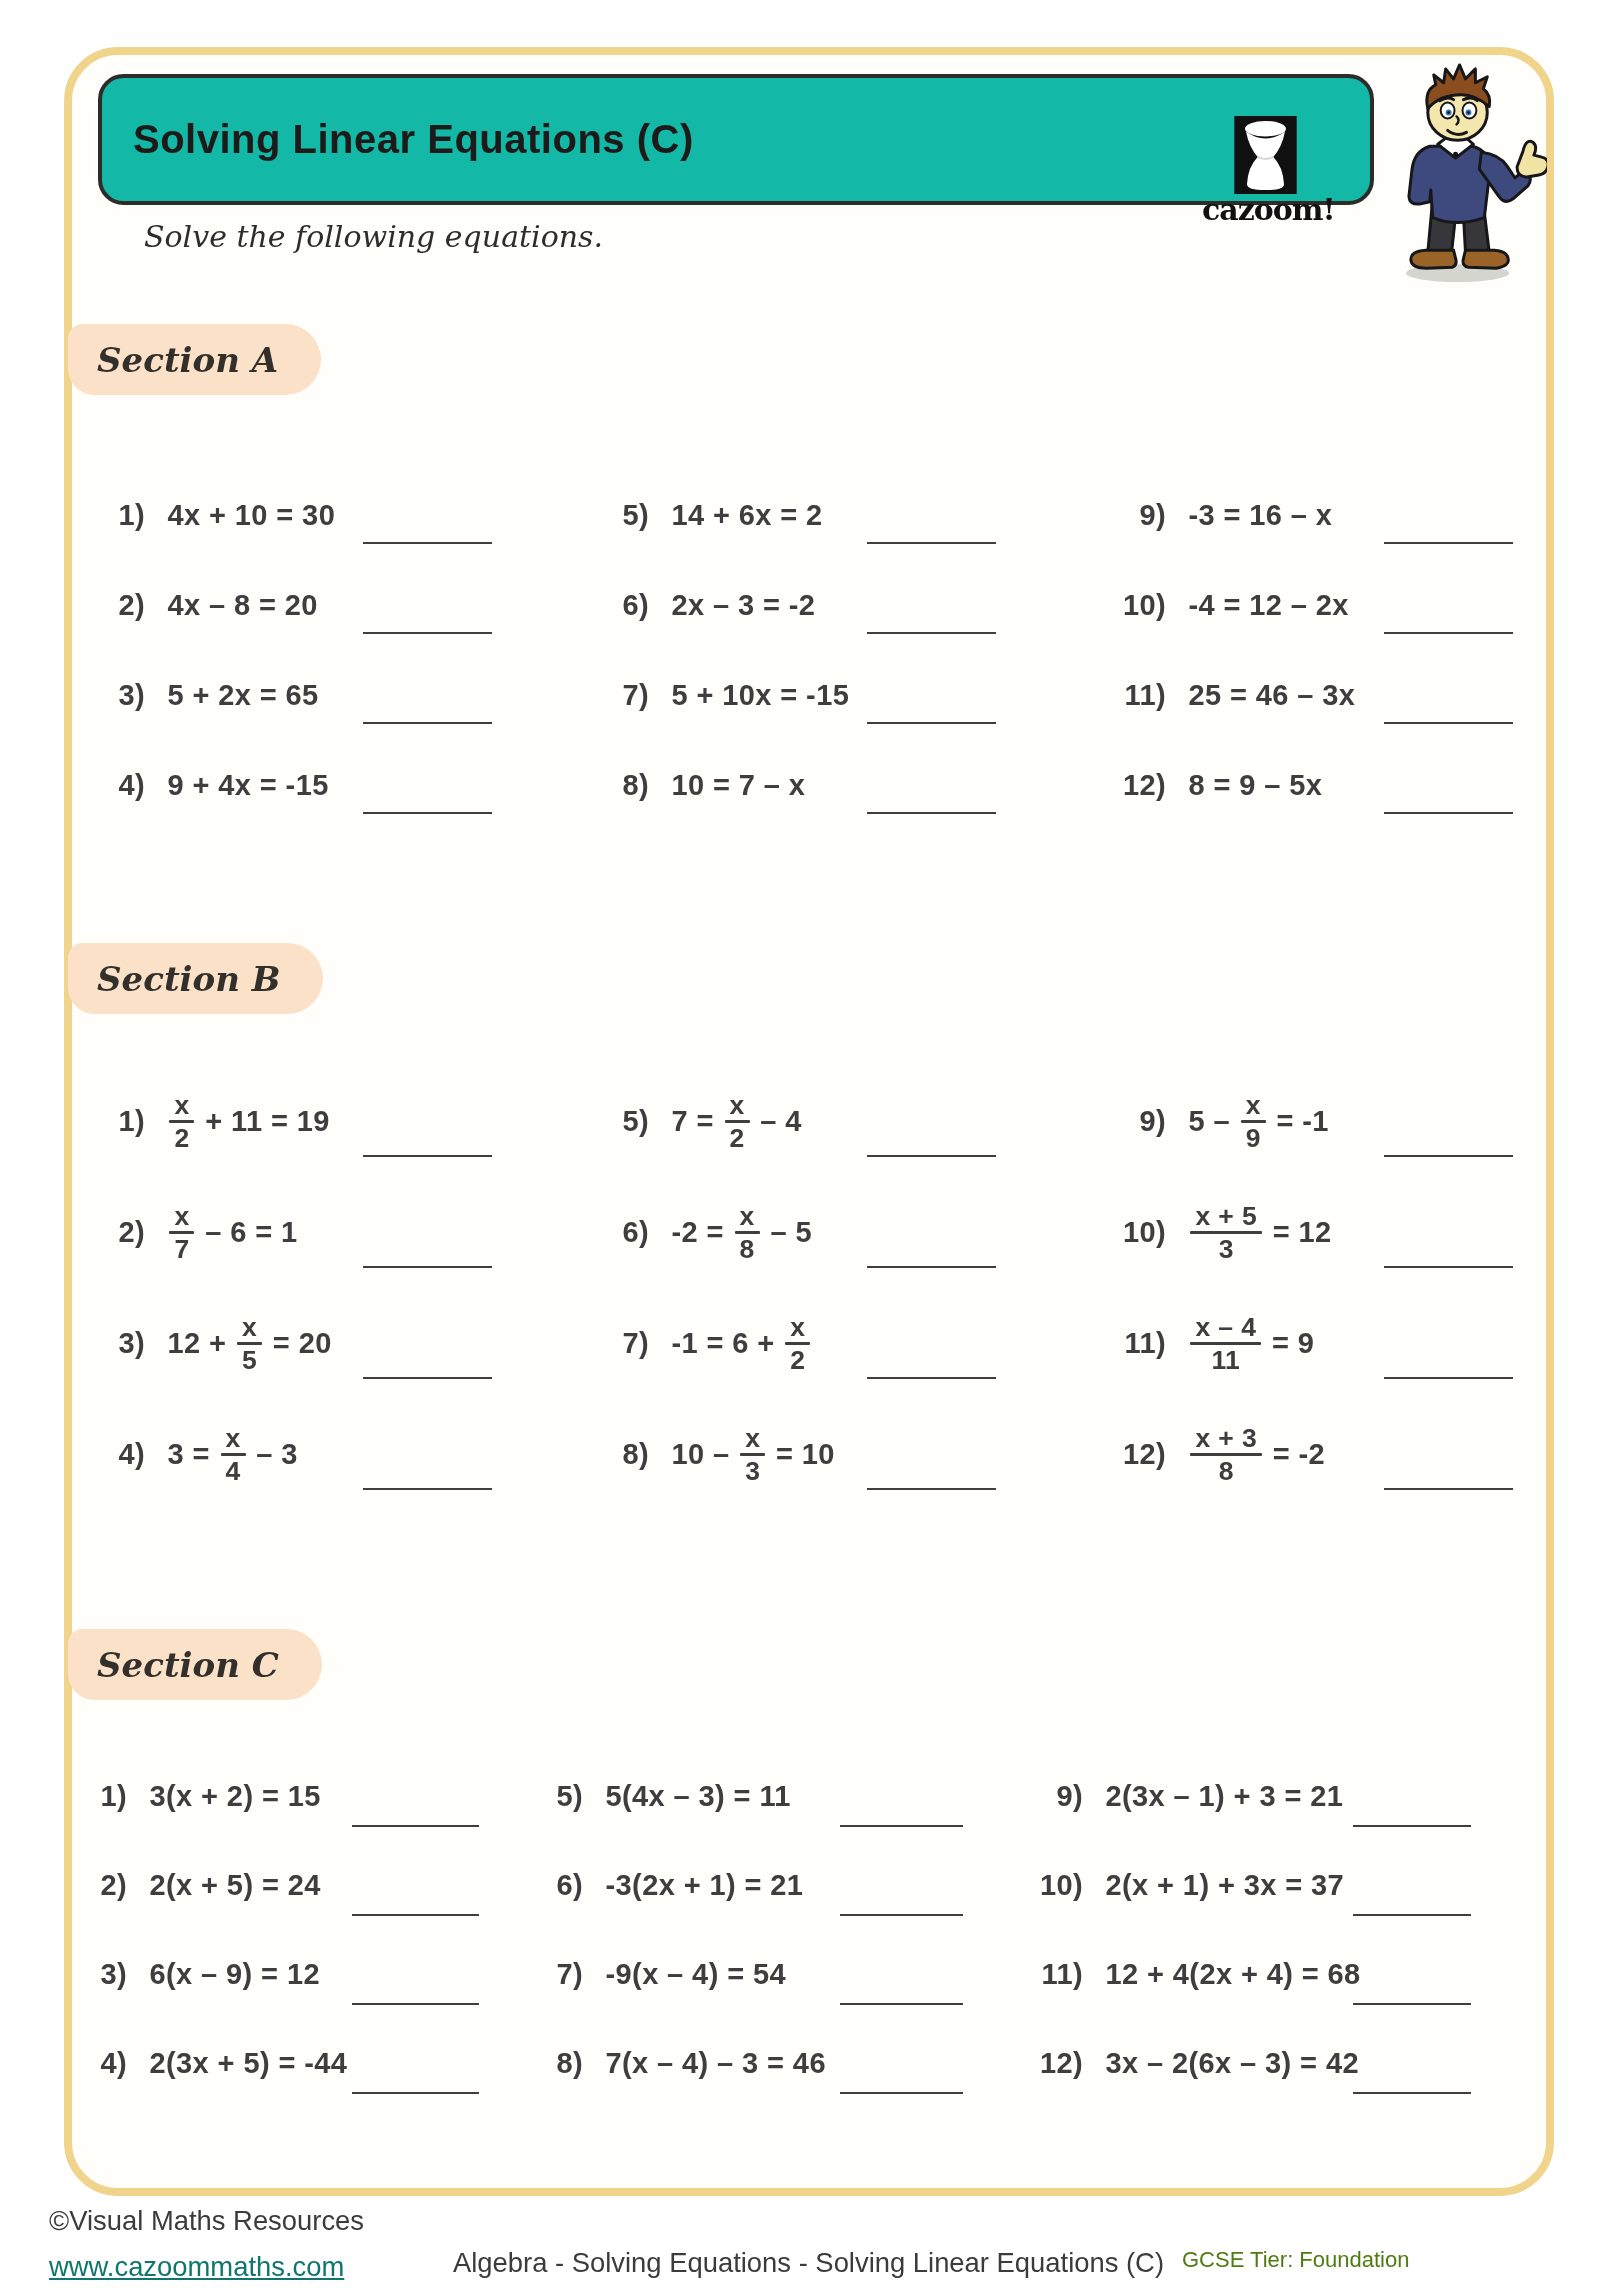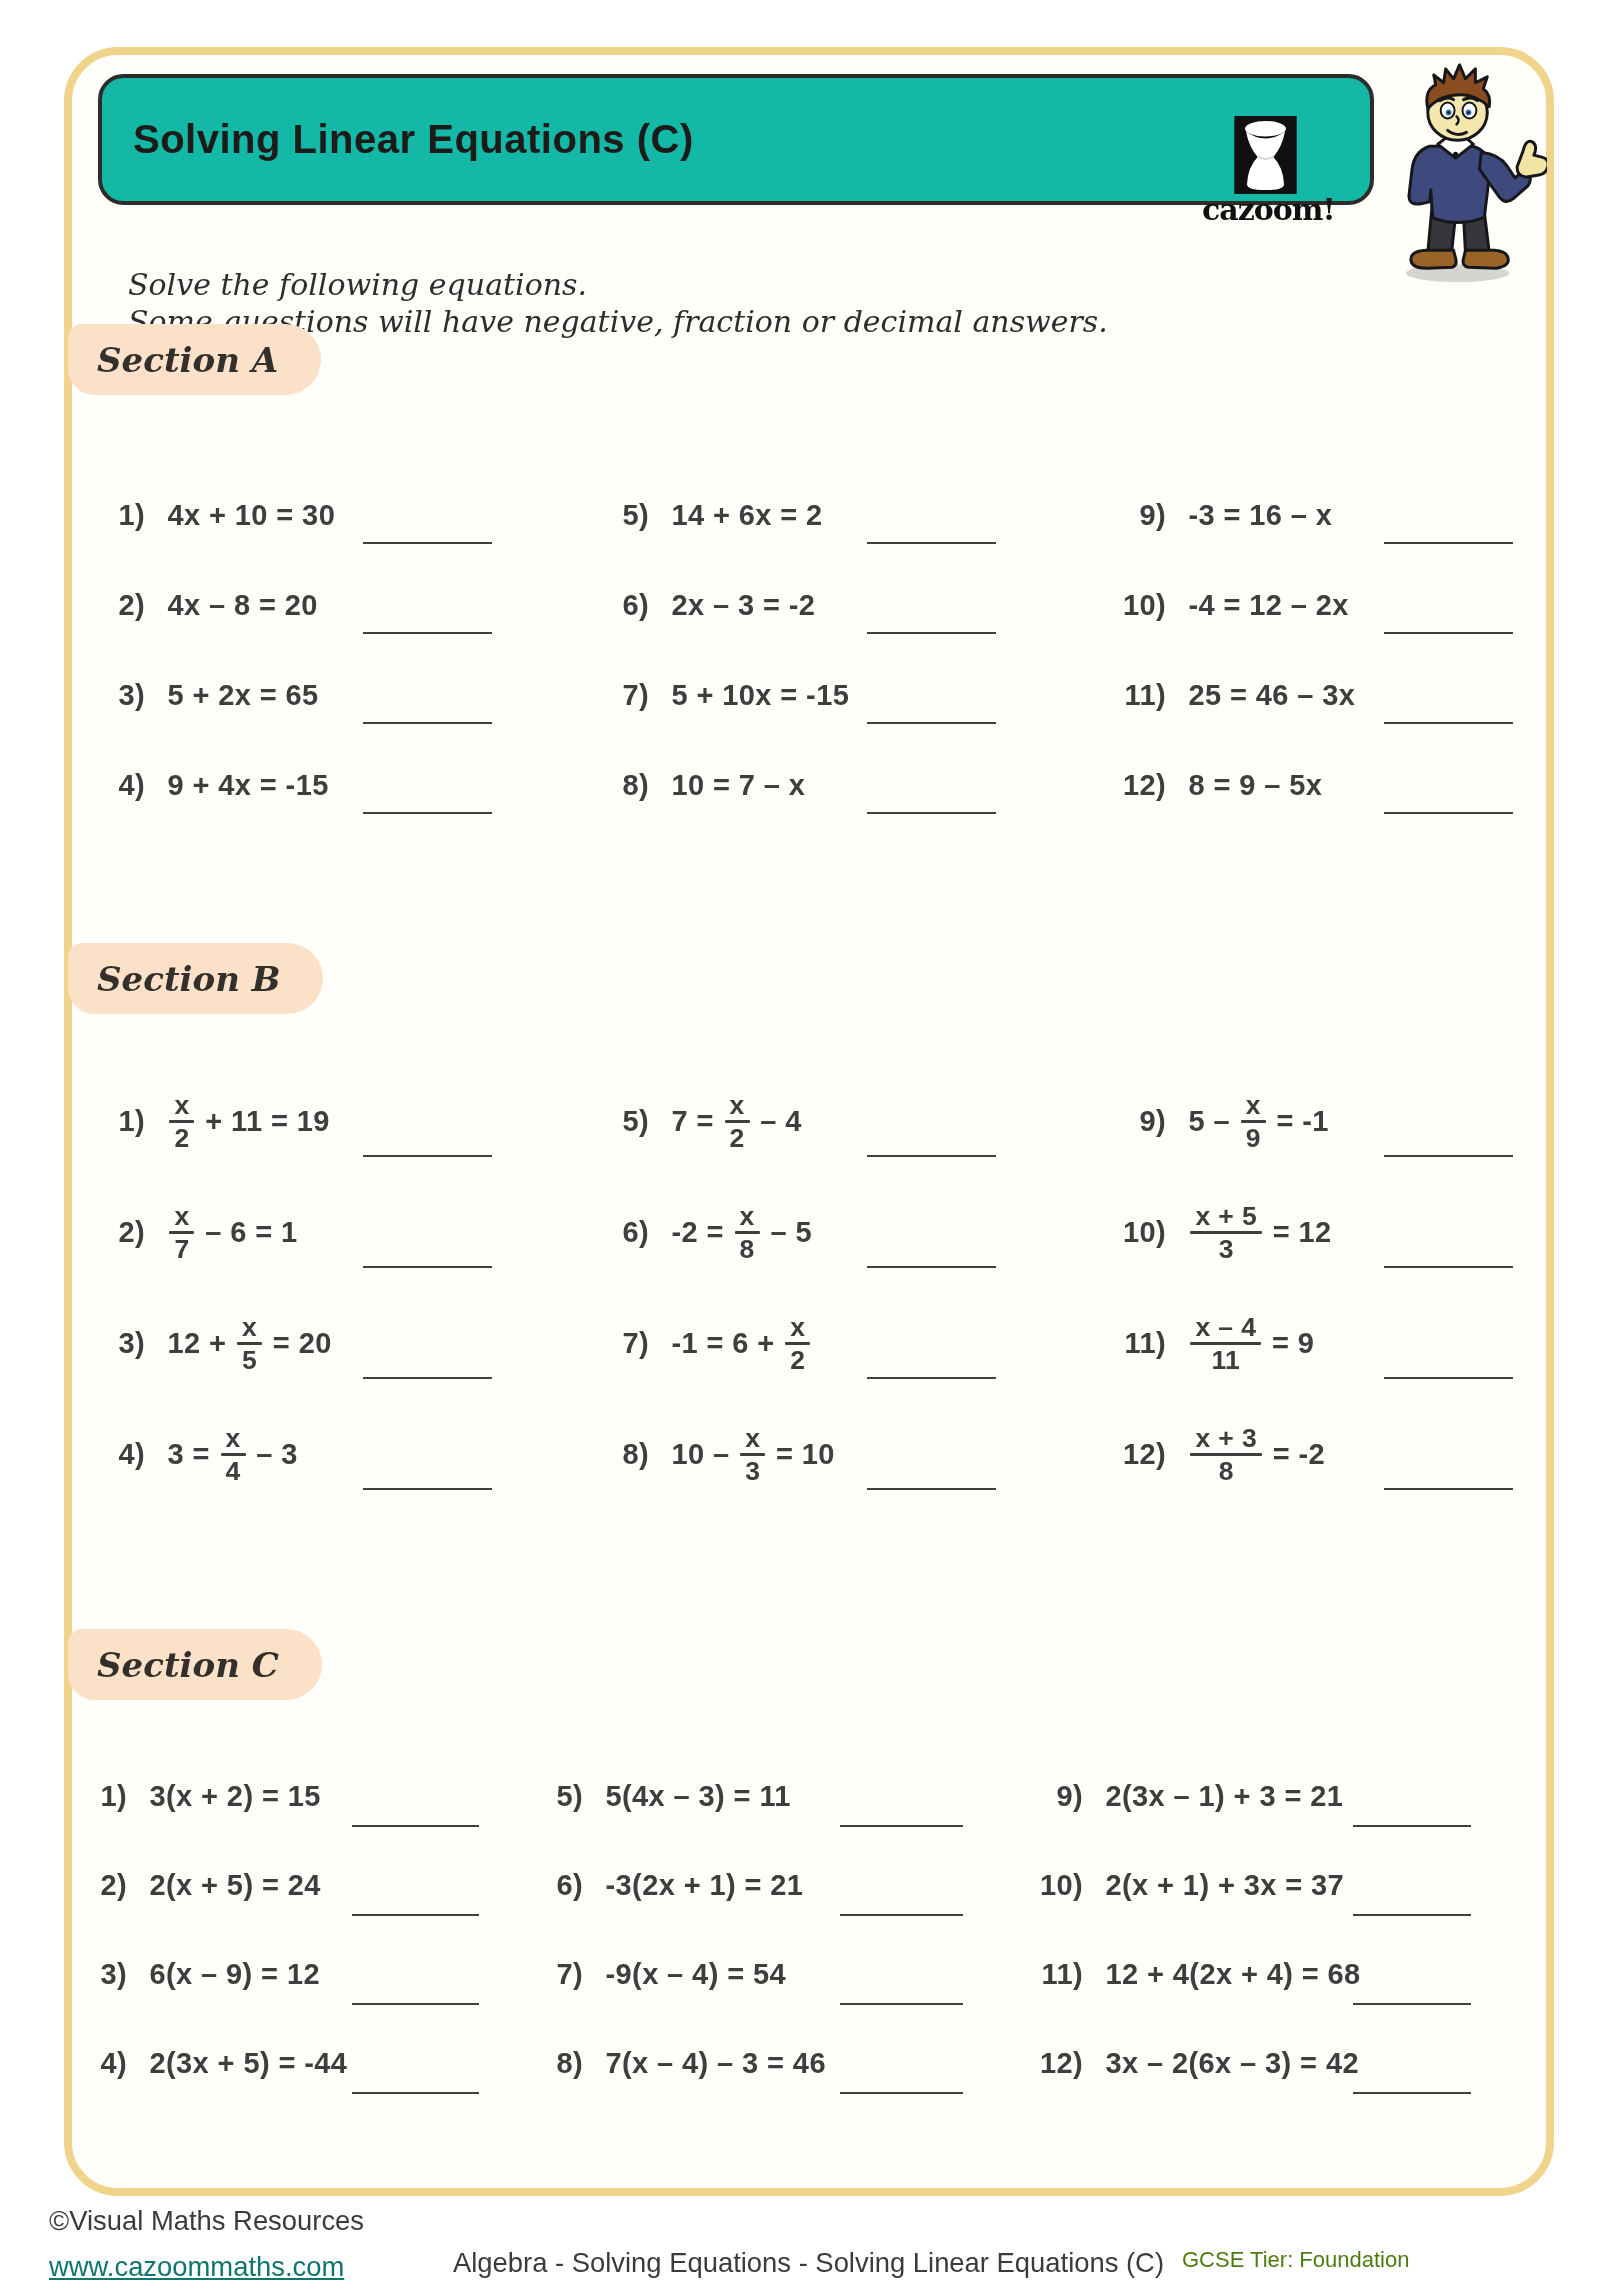--- a/index.html
+++ b/index.html
@@ -26,24 +26,23 @@
   }
   .logo svg{display:block;margin:0 auto;}
   .logo-text{
     font-family:"DejaVu Serif",serif;font-weight:700;font-size:30px;color:#111;
     letter-spacing:-1px;margin-top:-2px;
   }
   
   .mascot{position:absolute;left:1378px;top:57px;width:169px;height:233px;z-index:5;}
   
   .instructions{
-    position:absolute;left:128px;top:218px;
+    position:absolute;left:144px;top:218px;
     font-family:"DejaVu Serif",serif;font-style:italic;font-size:30px;color:#2d2d2d;
     line-height:37px;
-    margin-top:48px;
   }
   
   .badge{
     position:absolute;left:68px;height:71px;
     background:#fae1c8;border-radius:19.6px 47px 47px 35px;
     display:inline-flex;align-items:center;padding:0 43px 0 29px;
     font-family:"DejaVu Serif",serif;font-style:italic;font-weight:700;
     font-size:34px;color:#332f2b;z-index:2;
   }
   .badge-a{top:324px;}
@@ -125,21 +124,20 @@
   <circle cx="71" cy="56" r="1.4" fill="#111"></circle>
     <circle cx="91" cy="56" r="1.4" fill="#111"></circle>
   <path d="M62 44 q8 -5 14 -1" stroke="#17171a" stroke-width="3" fill="none" stroke-linecap="round"></path>
   <path d="M86 43 q8 -4 14 1" stroke="#17171a" stroke-width="3" fill="none" stroke-linecap="round"></path>
   <path d="M79 60 q4 4 0 8" stroke="#17171a" stroke-width="2.5" fill="none" stroke-linecap="round"></path>
   <path d="M70 74 q9 7 19 2" stroke="#17171a" stroke-width="3" fill="none" stroke-linecap="round"></path>
 </svg>
 
 <div class="instructions">
   <div>Solve the following equations.</div>
-  <div>Some questions will have negative, fraction or decimal answers.</div>
 </div>
 
 <div class="badge badge-a">
   <span>Section A</span>
 </div>
 <div class="badge badge-b">
   <span>Section B</span>
 </div>
 <div class="badge badge-c">
   <span>Section C</span>

